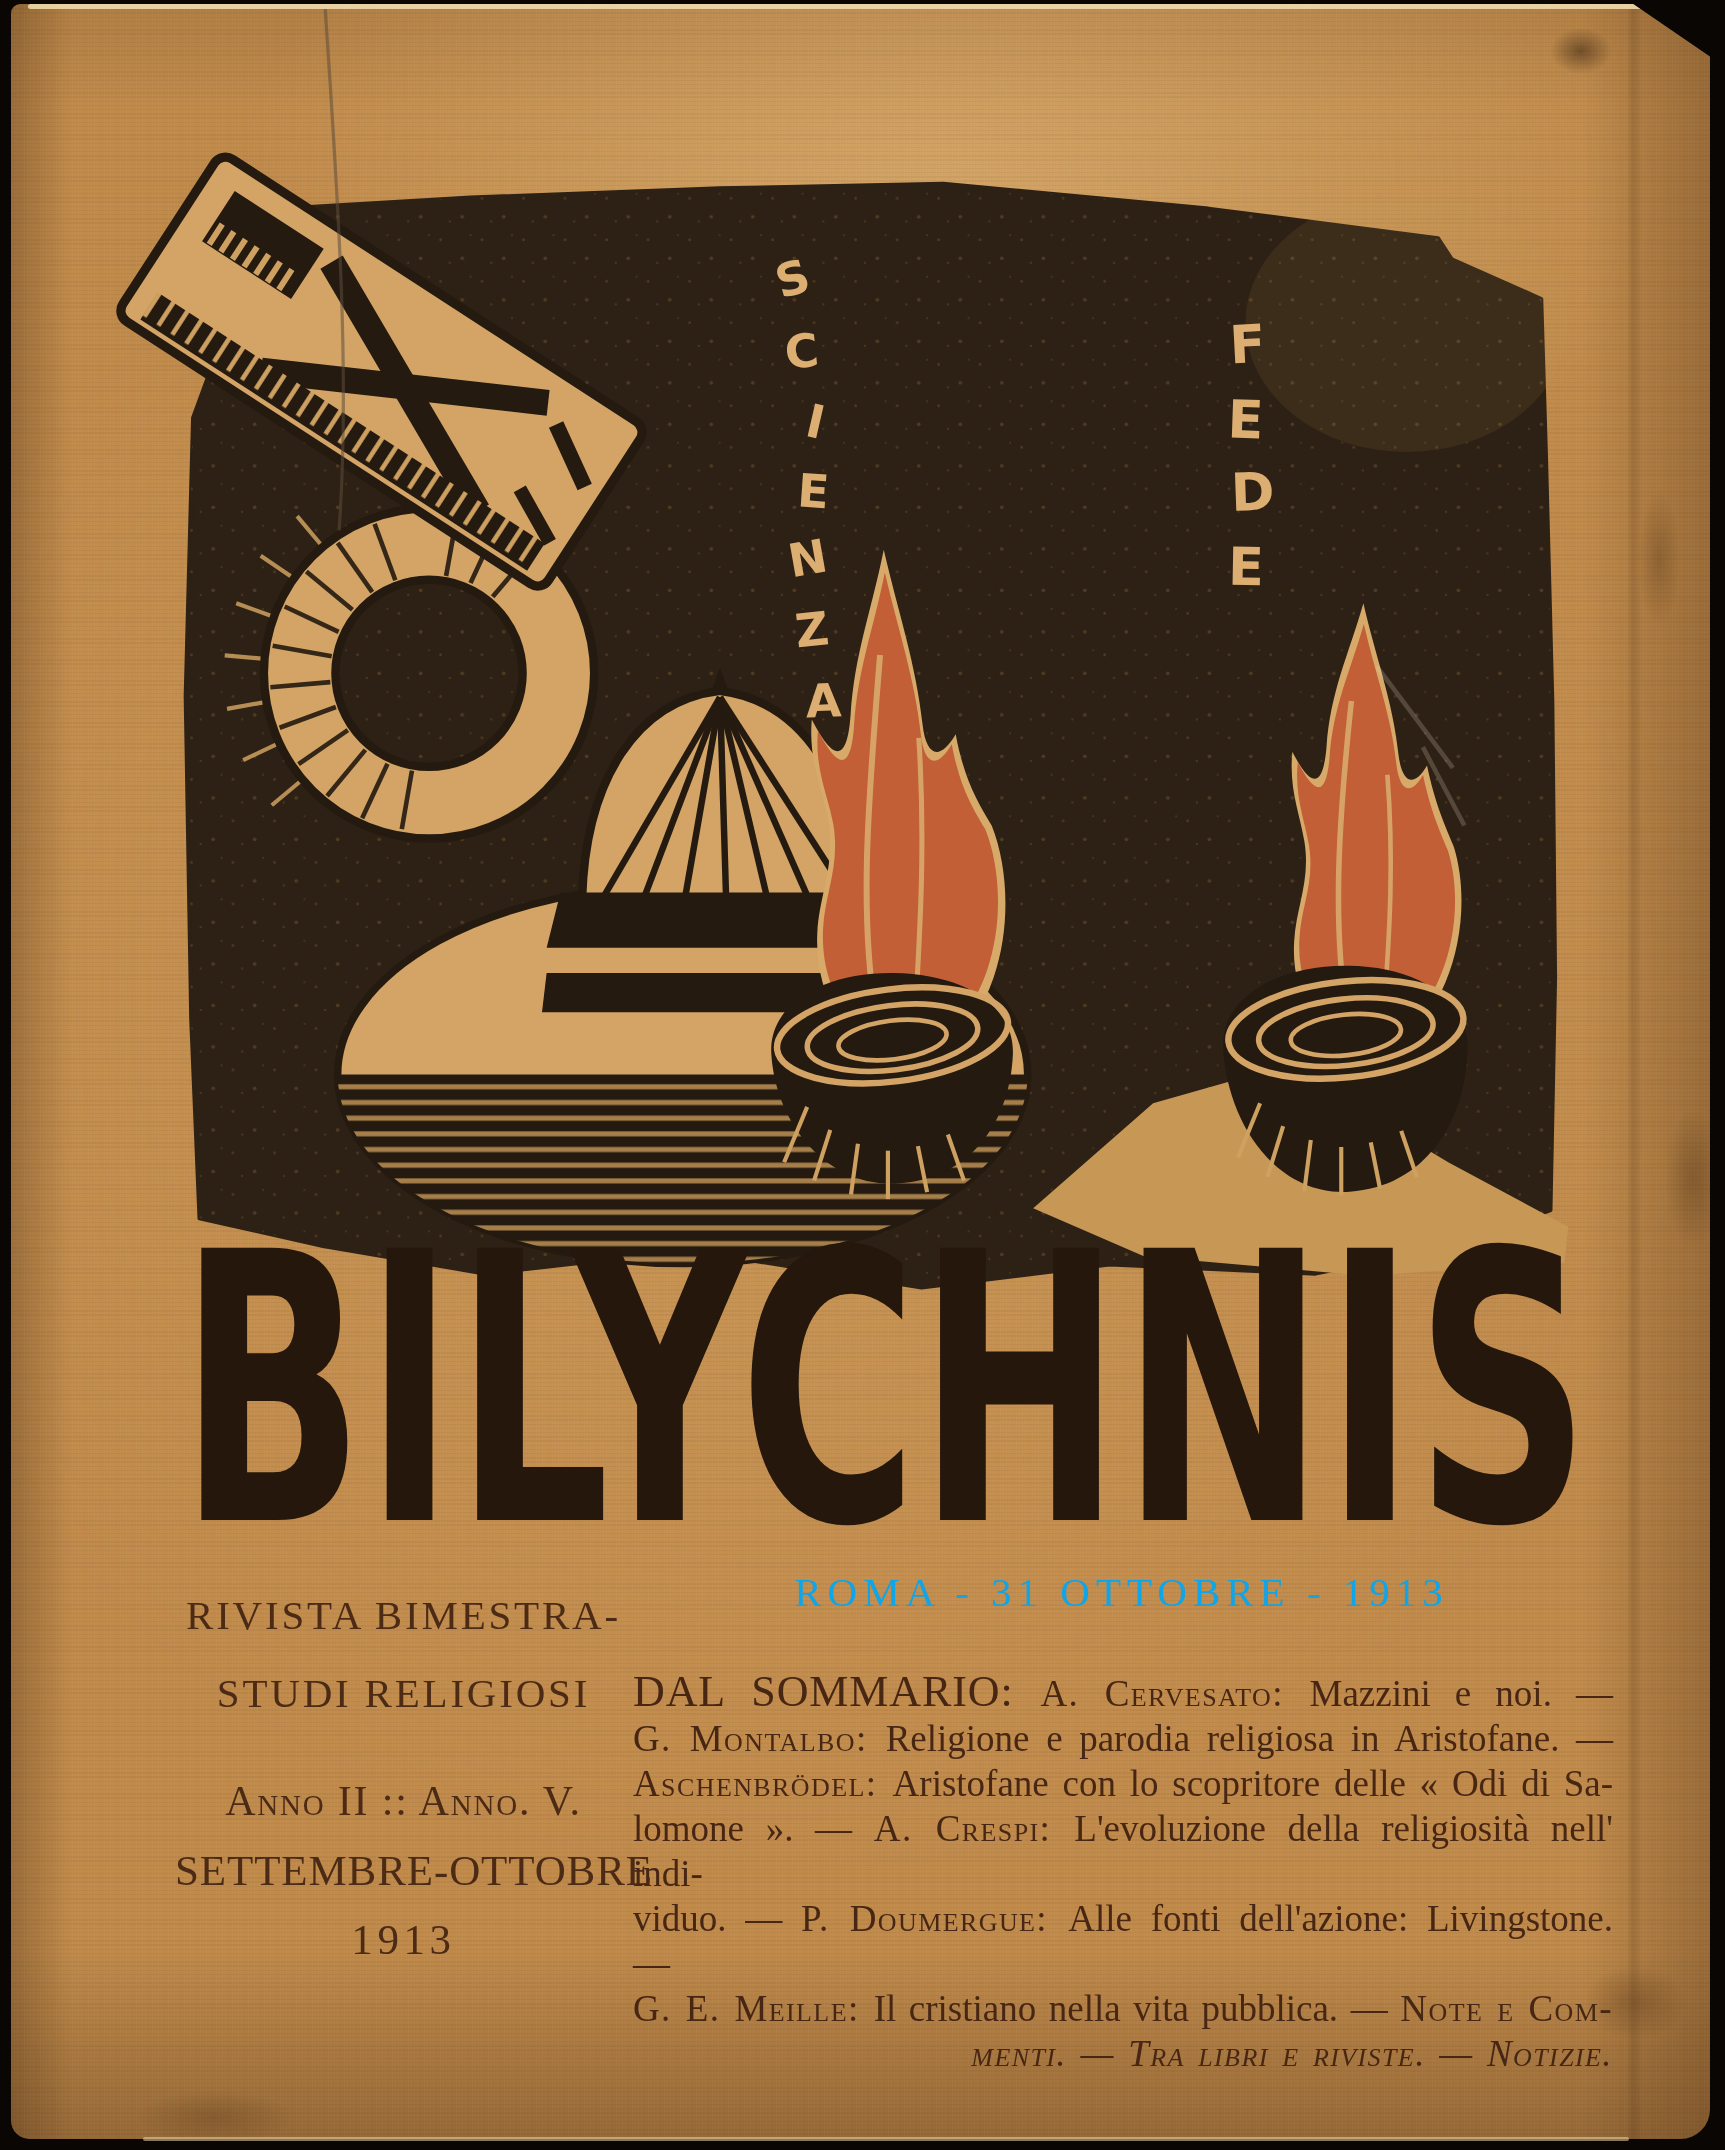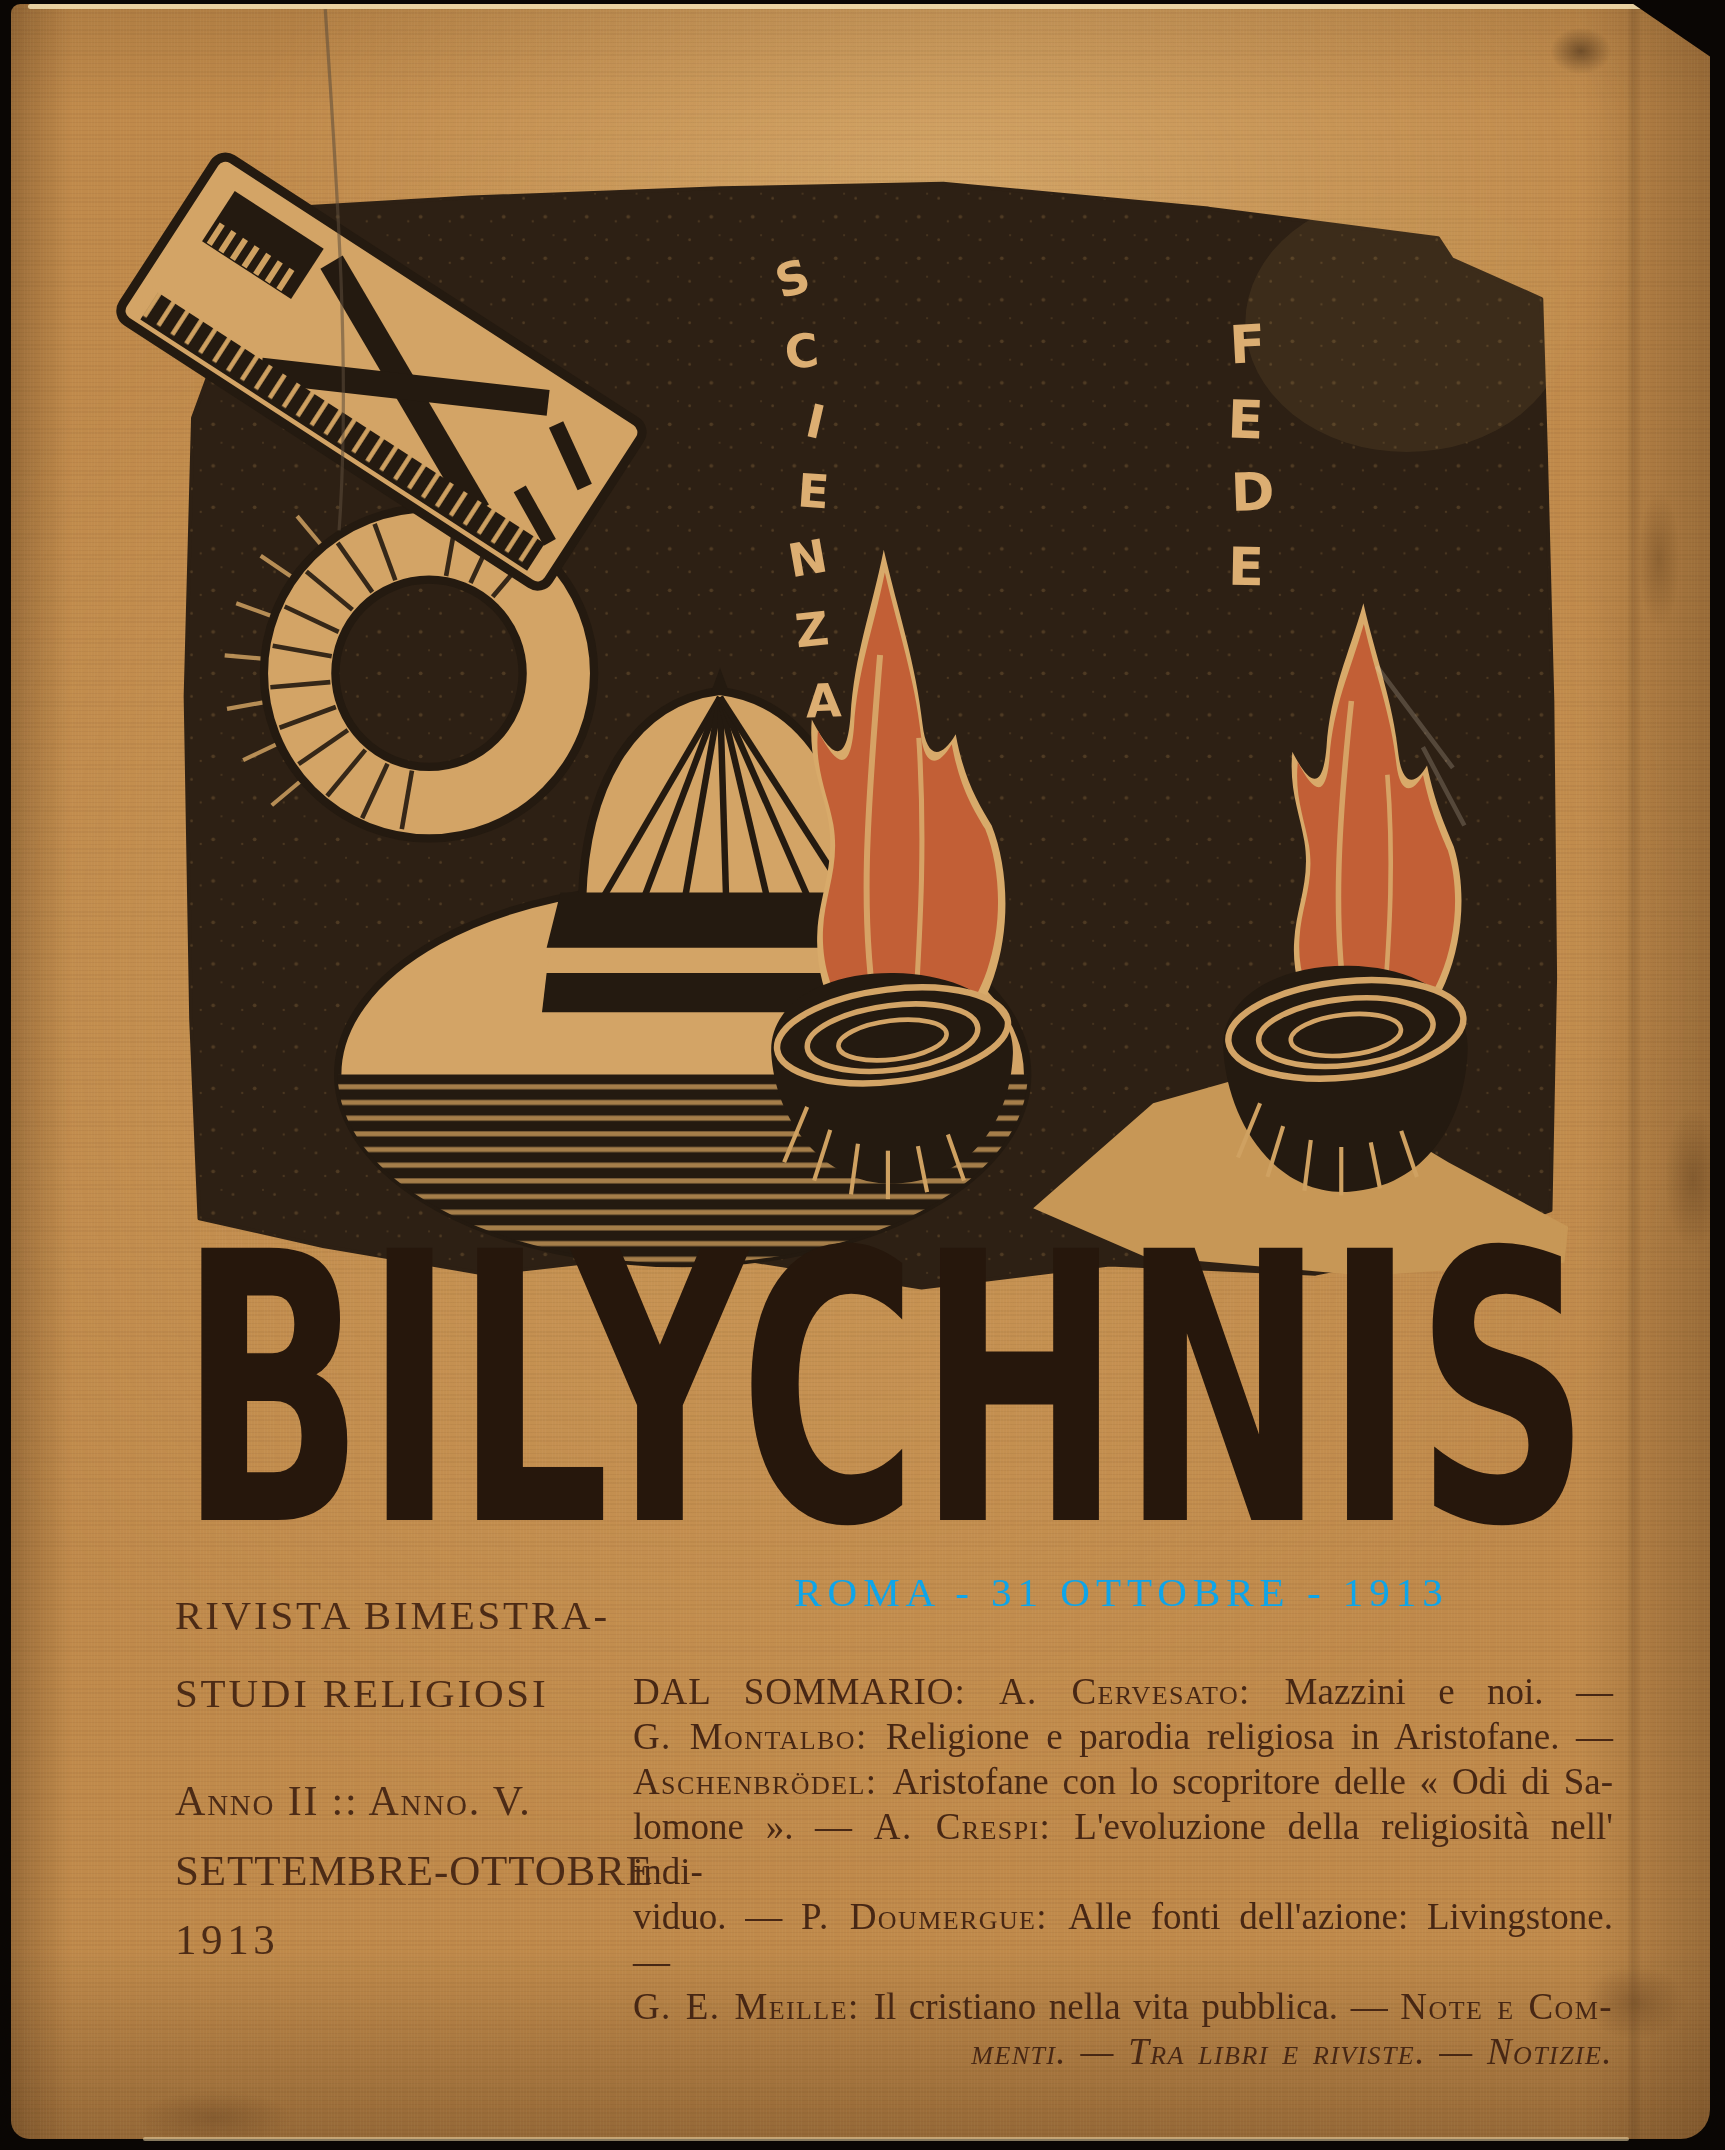--- a/index.html
+++ b/index.html
@@ -30,35 +30,35 @@
       radial-gradient(106px 37px at 12% 99%, rgba(86,54,26,.30), rgba(86,54,26,0) 72%),
       radial-gradient(37px 92px at 99% 55%, rgba(70,44,20,.30), rgba(70,44,20,0) 75%),
       linear-gradient(90deg, rgba(60,36,16,0) 95.1%, rgba(60,36,16,.16) 95.45%, rgba(60,36,16,0) 96%);
   }
   .edge-top{position:absolute;left:28px;right:44px;top:3.7px;height:5px;background:rgba(243,223,177,.85);border-radius:2.8px;}
   .edge-bottom{position:absolute;left:143px;right:97px;bottom:10px;height:4.2px;background:rgba(236,215,168,.55);border-radius:2.3px;}
   .corner-notch{position:absolute;top:3.7px;right:15.7px;width:90px;height:53px;background:#0a0604;clip-path:polygon(14% 0,100% 0,100% 100%);}
   svg.art{position:absolute;left:0;top:0;width:1726px;height:2151px;pointer-events:none;}
 
   
-  .left-col{position:absolute;left:175px;top:1576px;width:457px;text-align:left;color:#4c2b16;}
+  .left-col{position:absolute;left:175px;top:1576px;width:457px;text-align:center;color:#4c2b16;}
   .lc-big{font-size:41px;letter-spacing:2.8px;line-height:78px;white-space:nowrap;font-weight:bold;font-weight:normal;}
   .lc-issue{margin-top:35px;font-size:42px;line-height:69px;font-variant:small-caps;letter-spacing:1.8px;white-space:nowrap;}
   .lc-months{font-size:43px;line-height:69px;letter-spacing:0.9px;white-space:nowrap;}
   .lc-year{font-size:43px;line-height:69px;letter-spacing:4.6px;}
   .lc-address{margin-top:10px;font-size:40px;line-height:69px;white-space:nowrap;}
   .lc-address .sc{font-variant:small-caps;}
 
   .dateline{position:absolute;left:636px;top:1568px;width:971px;text-align:center;font-size:41px;letter-spacing:6px;color:#0ea5e9;white-space:nowrap;}
 
   .sommario{position:absolute;left:633px;top:1669px;width:980px;font-size:37px;line-height:45px;color:#472714;word-spacing:2.8px;}
   .som-line{white-space:normal;}
   .just{text-align:justify;text-align-last:justify;}
   .last{text-align:right;font-style:italic;}
-  .lead{font-size:37px;letter-spacing:0.9px;}
+  .lead{font-size:44px;letter-spacing:0.9px;}
   .sc{font-variant:small-caps;letter-spacing:1.4px;}
 </style>
 </head>
 <body>
 
 <div class="stage">
   <div class="paper"></div>
   <div class="edge-top"></div>
   <div class="edge-bottom"></div>
   <div class="corner-notch"></div>

